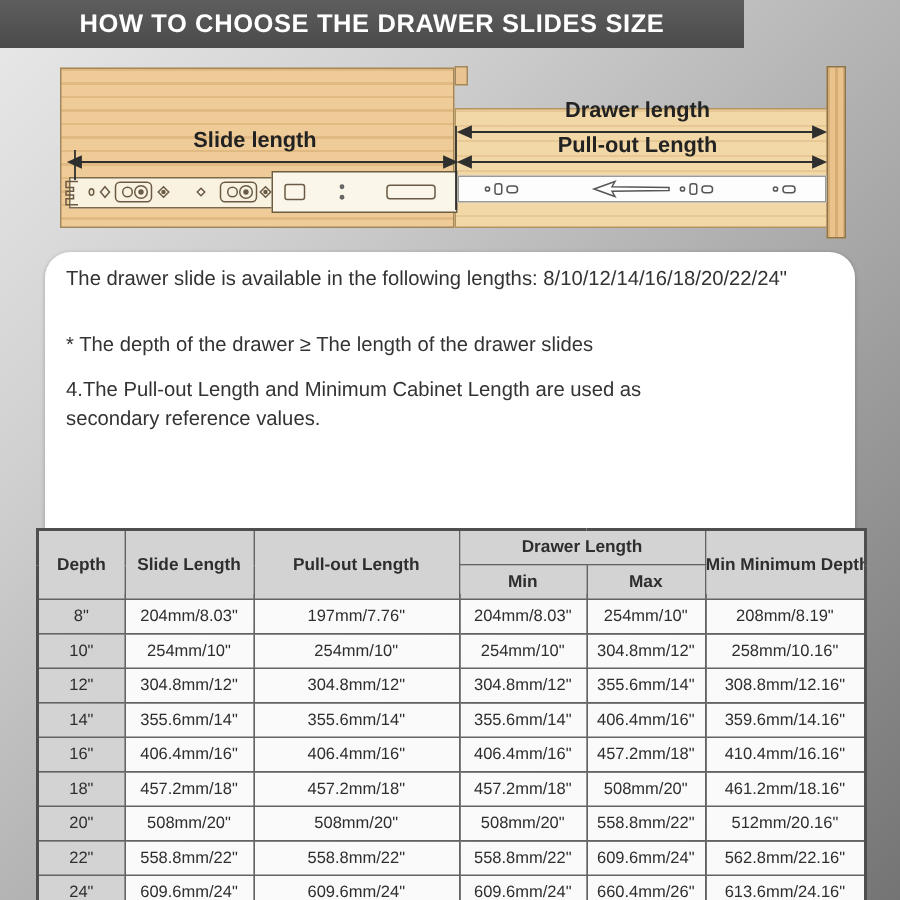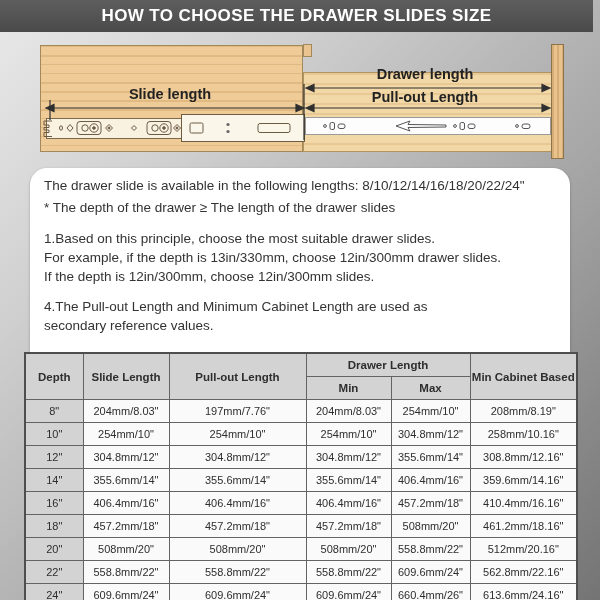--- a/index.html
+++ b/index.html
@@ -1,21 +1,21 @@
 <!DOCTYPE html>
 <html><head>
 <meta charset="utf-8">
 <style>
   html,body{margin:0;padding:0;}
   body{width:600px;height:600px;font-family:"Liberation Sans",sans-serif;}
   #stage{position:relative;width:600px;height:600px;overflow:hidden;
          background:linear-gradient(135deg,#e9e9e9 0%,#cfcfcf 28%,#a6a6a6 62%,#747474 100%);}
 
   
-  .titlebar{position:absolute;left:0;top:0;width:593px;height:32px;
+  .titlebar{position:absolute;left:0;top:0;width:496px;height:32px;
             background:linear-gradient(180deg,#5e5e5e,#4a4a4a);
             display:flex;align-items:center;justify-content:center;}
   .titlebar .t{color:#ffffff;font-size:17px;font-weight:700;letter-spacing:.4px;}
 
   
   .wood{position:absolute;box-sizing:border-box;}
   .wood-block{left:40px;top:45px;width:263px;height:107px;
               border:1px solid #a3885c;
               background:#eecb97 repeating-linear-gradient(180deg,rgba(193,146,82,.30) 0 1.5px,transparent 1.5px 9px);}
   .wood-tab{left:303px;top:44px;width:9px;height:13px;border:1px solid #a3885c;background:#e9c490;}
@@ -37,21 +37,21 @@
   .dim-label{position:absolute;font-size:14.5px;font-weight:600;color:#222;text-align:center;}
   .lbl-slide{left:85px;top:86px;width:170px;}
   .lbl-drawer{left:330px;top:66px;width:190px;}
   .lbl-pull{left:330px;top:89px;width:190px;}
 
   
   .infobox{position:absolute;left:30px;top:168px;width:540px;height:228px;background:#ffffff;
            border-radius:17px;box-sizing:border-box;padding:8px 14px 0 14px;
            box-shadow:0 1px 3px rgba(0,0,0,.25);}
   .infobox p{margin:0;font-size:13.5px;line-height:19px;color:#333;white-space:pre-line;}
-  .infobox .p2{margin-top:3px;}
+  .infobox .p2{margin-top:25px;}
   .infobox .p3{margin-top:12px;}
   .infobox .p4{margin-top:11px;}
 
   
   .size-table-wrap{position:absolute;left:24px;top:352px;width:552px;}
   table{border-collapse:collapse;width:552px;table-layout:fixed;}
   th,td{border:1px solid #636363;font-size:11px;color:#2e2e2e;text-align:center;
         padding:0;height:22px;overflow:hidden;white-space:nowrap;}
   thead th{background:#d3d3d3;font-weight:600;font-size:11.5px;height:22px;}
   tbody td{background:#fafafa;font-weight:400;}
@@ -133,44 +133,41 @@
     </g>
   </svg>
 
   <div class="dim-label lbl-slide">Slide length</div>
   <div class="dim-label lbl-drawer">Drawer length</div>
   <div class="dim-label lbl-pull">Pull-out Length</div>
 
   <div class="infobox">
     <p class="p1">The drawer slide is available in the following lengths: 8/10/12/14/16/18/20/22/24"</p>
     <p class="p2">* The depth of the drawer ≥ The length of the drawer slides</p>
-    <p class="p3">1.Based on this principle, choose the most suitable drawer slides.
-For example, if the depth is 13in/330mm, choose 12in/300mm drawer slides.
-If the depth is 12in/300mm, choose 12in/300mm slides.</p>
     <p class="p4">4.The Pull-out Length and Minimum Cabinet Length are used as
 secondary reference values.</p>
   </div>
 
   <div class="size-table-wrap">
     <table>
       <colgroup>
         <col class="c-size">
           <col class="c-slide">
           <col class="c-pull">
         <col class="c-min">
           <col class="c-max">
           <col class="c-cab">
       </colgroup>
       <thead>
         <tr>
           <th rowspan="2">Depth</th>
           <th rowspan="2">Slide Length</th>
           <th rowspan="2">Pull-out Length</th>
           <th colspan="2">Drawer Length</th>
-          <th rowspan="2">Min Cabinet Based</th>
+          <th rowspan="2">Min Minimum Depth</th>
         </tr>
         <tr>
           <th>Min</th>
           <th>Max</th>
         </tr>
       </thead>
       <tbody>
           <tr>
             <td class="col-size">8"</td>
             <td>204mm/8.03"</td>

